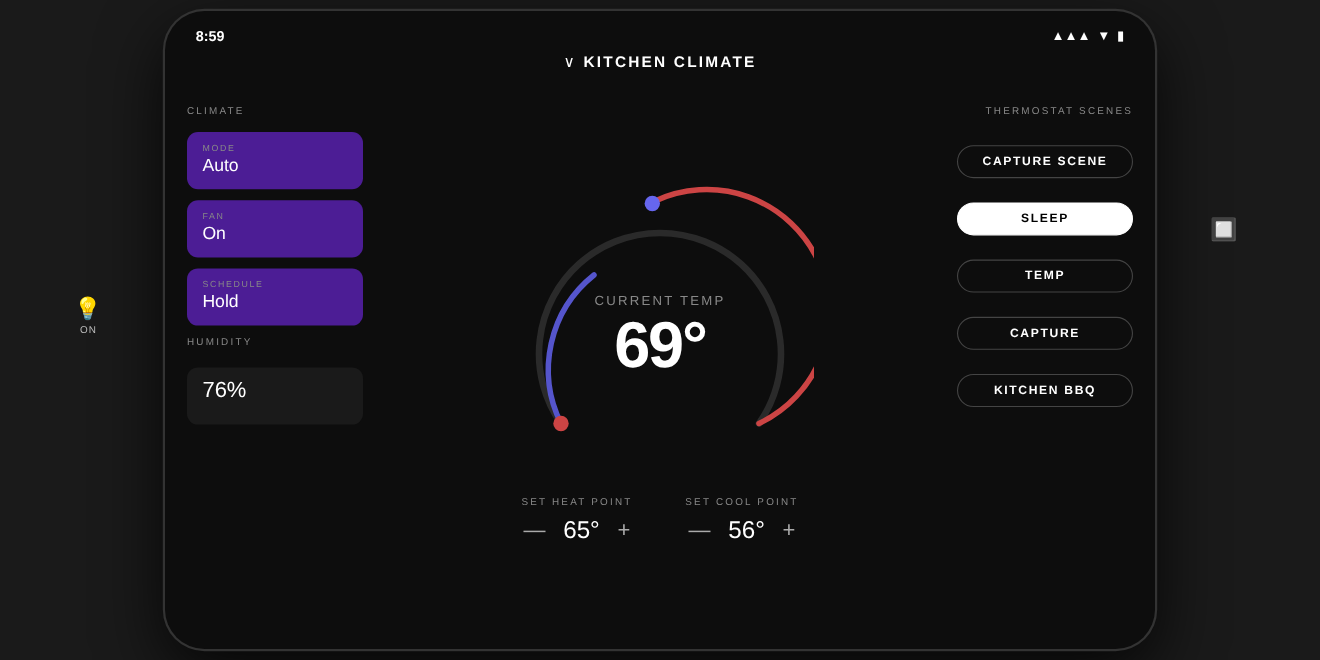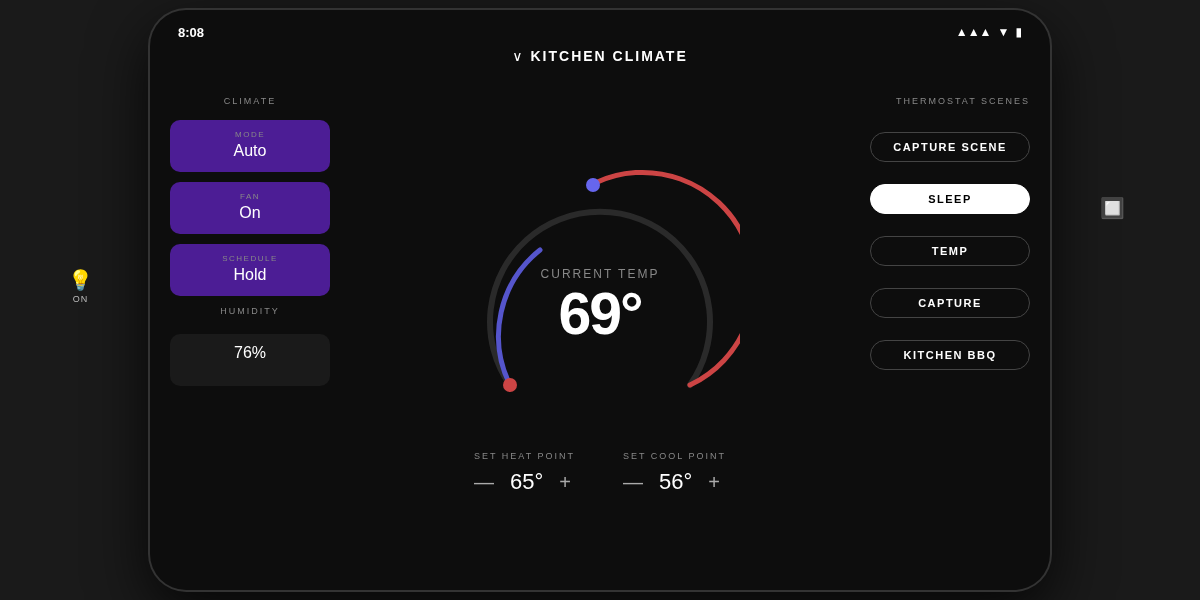--- a/index.html
+++ b/index.html
@@ -94,21 +94,20 @@
       display: flex;
     }
 
     
     .left-panel {
       width: 200px;
       padding: 16px 20px;
       display: flex;
       flex-direction: column;
       gap: 10px;
-      text-align: center;
     }
     .panel-section-label {
       color: #888;
       font-size: 9px;
       letter-spacing: 2px;
       text-transform: uppercase;
       margin-bottom: 4px;
     }
     .control-card {
       background: #4c1d95;
@@ -137,21 +136,21 @@
     }
     .humidity-label {
       color: #888;
       font-size: 9px;
       letter-spacing: 2px;
       text-transform: uppercase;
       margin-bottom: 4px;
     }
     .humidity-value {
       color: #fff;
-      font-size: 16px;
+      font-size: 20px;
       font-weight: 500;
     }
 
     
     .center-area {
       flex: 1;
       display: flex;
       flex-direction: column;
       align-items: center;
       justify-content: center;
@@ -197,20 +196,21 @@
     
     .setpoints {
       display: flex;
       gap: 48px;
       margin-top: 16px;
       align-items: center;
     }
     .setpoint-group {
       display: flex;
       flex-direction: column;
+      align-items: center;
       gap: 8px;
     }
     .setpoint-label {
       color: #888;
       font-size: 9px;
       letter-spacing: 2px;
       text-transform: uppercase;
     }
     .setpoint-controls {
       display: flex;
@@ -301,21 +301,21 @@
     <div style="font-size:9px;color:#bbb;letter-spacing:1px;margin-top:2px;">ON</div>
   </div>
 
   <div style="position:absolute;right:75px;top:196px;z-index:10;display:flex;flex-direction:column;align-items:center;">
     <div style="font-size:20px;color:#fff;">🔲</div>
   </div>
 
   <div class="tablet">
 
     <div class="status-bar">
-      <span class="status-time">8:08</span>
+      <span class="status-time">8:59</span>
       <div class="status-icons">
         <span>▲▲▲</span>
         <span>▼</span>
         <span>▮</span>
       </div>
     </div>
 
     <div class="header">
       <span class="header-chevron">∨</span>
       <span class="header-title">KITCHEN CLIMATE</span>

